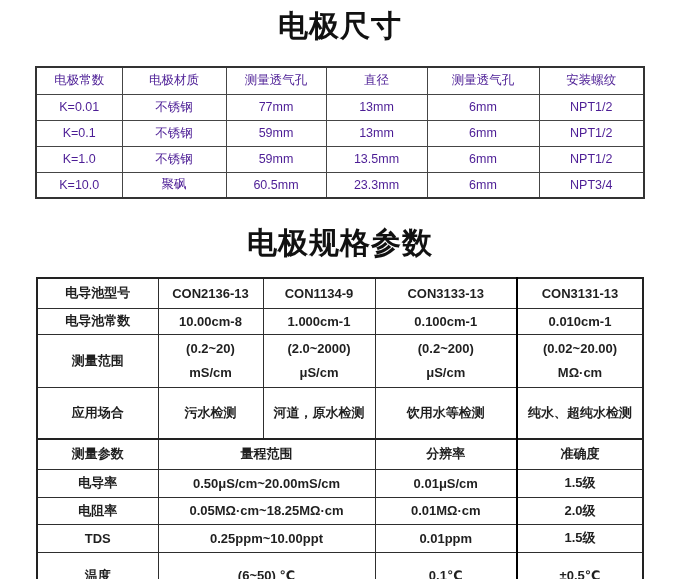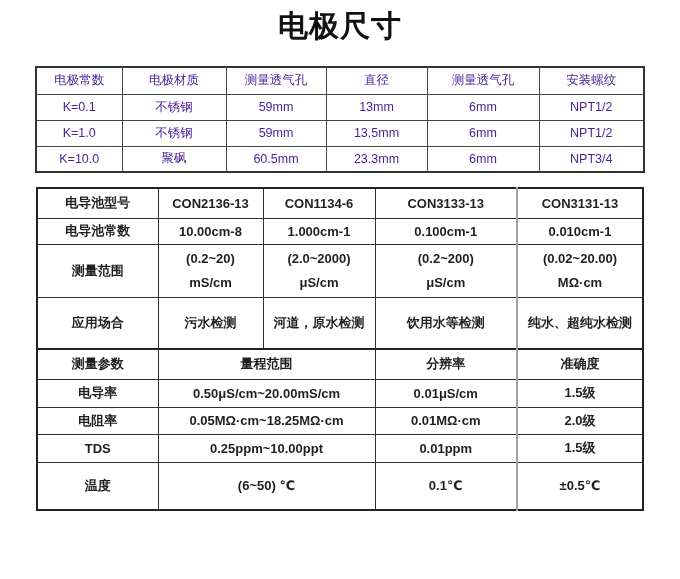--- a/index.html
+++ b/index.html
@@ -40,21 +40,21 @@
   
   .t1 { width: 608px; margin-top: 20px; border: 2px solid #333333; }
   .t1 td, .t1 th { border: 1px solid #454545; font-size: 12.5px; color: #4c1d95; font-weight: 400; }
   .t1 th { height: 27px; }
   .t1 td { height: 26px; }
 
   
   .t2 { width: 606px; margin-top: 14px; border: 2px solid #222222; padding-left: 13px; }
   .t2 td { border: 1px solid #2e2e2e; font-size: 13px; color: #1f1f1f; font-weight: 700; }
   .t2 .lbl { font-weight: 700; }
-  .t2 .bold-left { border-left: 2px solid #a3a3a3; }
+  .t2 .bold-left { border-left: 2px solid #000000; }
   .t2 .sep-row td { border-top: 2px solid #222222; }
   .two-line span { display: block; line-height: 24px; text-align: center; }
 </style>
 </head>
 <body>
 
 <div class="page">
 
   <div class="section-title title-1">电极尺寸</div>
 
@@ -70,20 +70,28 @@
     <tbody>
       <tr>
         <th>电极常数</th>
         <th>电极材质</th>
         <th>测量透气孔</th>
         <th>直径</th>
         <th>测量透气孔</th>
         <th>安装螺纹</th>
       </tr>
       <tr>
+        <td>K=0.01</td>
+        <td>不锈钢</td>
+        <td>77mm</td>
+        <td>13mm</td>
+        <td>6mm</td>
+        <td>NPT1/2</td>
+      </tr>
+      <tr>
         <td>K=0.1</td>
         <td>不锈钢</td>
         <td>59mm</td>
         <td>13mm</td>
         <td>6mm</td>
         <td>NPT1/2</td>
       </tr>
       <tr>
         <td>K=1.0</td>
         <td>不锈钢</td>
@@ -96,34 +104,35 @@
         <td>K=10.0</td>
         <td>聚砜</td>
         <td>60.5mm</td>
         <td>23.3mm</td>
         <td>6mm</td>
         <td>NPT3/4</td>
       </tr>
     </tbody>
   </table>
 
+  <div class="section-title title-2">电极规格参数</div>
 
   <table class="t2">
     <colgroup>
       <col style="width:121px">
         <col style="width:105px">
         <col style="width:112px">
       <col style="width:142px">
         <col style="width:126px">
     </colgroup>
     <tbody>
       <tr style="height:30px">
         <td class="lbl">电导池型号</td>
         <td>CON2136-13</td>
-        <td>CON1134-6</td>
+        <td>CON1134-9</td>
         <td>CON3133-13</td>
         <td class="bold-left">CON3131-13</td>
       </tr>
       <tr style="height:26px">
         <td class="lbl">电导池常数</td>
         <td>10.00cm-8</td>
         <td>1.000cm-1</td>
         <td>0.100cm-1</td>
         <td class="bold-left">0.010cm-1</td>
       </tr>

